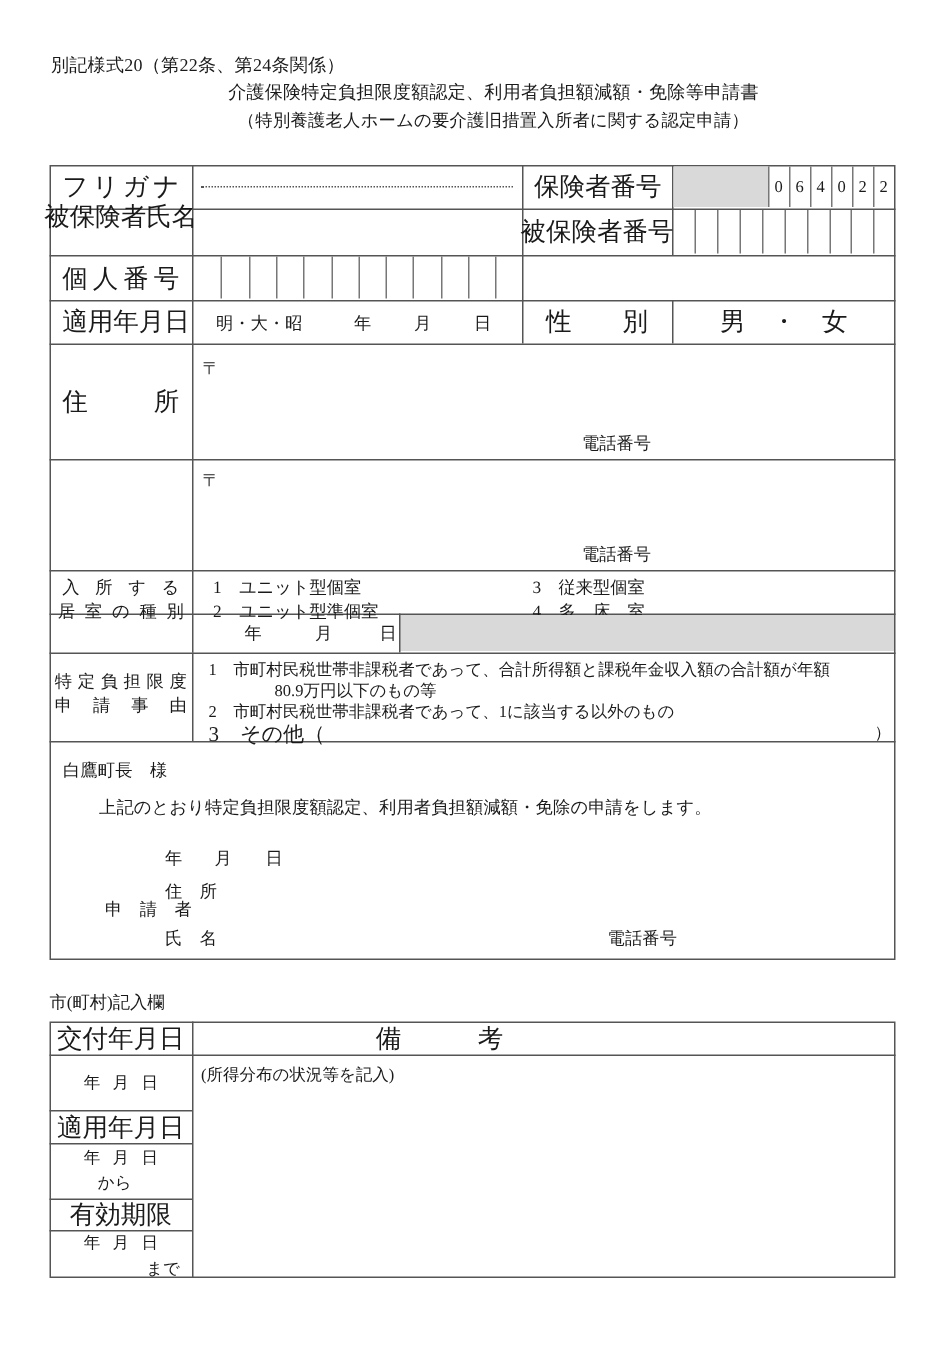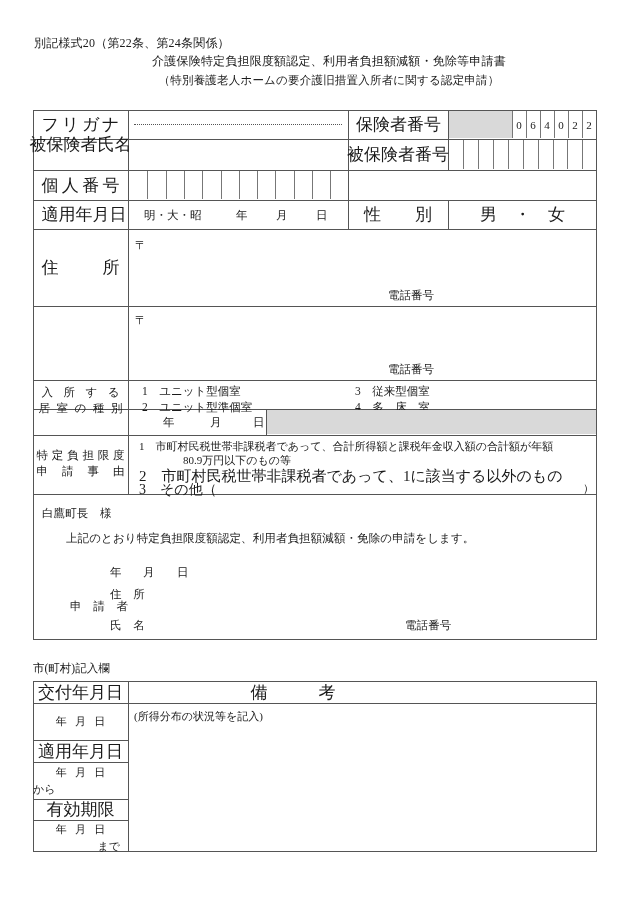--- a/index.html
+++ b/index.html
@@ -282,21 +282,21 @@
   <div style="position:absolute; left:33px; top:447px; width:95px; font-size:11.5px; line-height:16px; text-align:center;">
     <div>
       <span class="spread6">特定負担限度</span>
     </div>
     <div>
       <span class="spread6">申請事由</span>
     </div>
   </div>
   <div class="cell-text" style="left:139px; top:439px; font-size:11px;">1　市町村民税世帯非課税者であって、合計所得額と課税年金収入額の合計額が年額</div>
   <div class="cell-text" style="left:147px; top:453px; font-size:11px;margin-left:36px;">80.9万円以下のもの等</div>
-  <div class="cell-text" style="left:139px; top:467px; font-size:15px;">2　市町村民税世帯非課税者であって、1に該当する以外のもの</div>
+  <div class="cell-text" style="left:139px; top:467px; font-size:11px;">2　市町村民税世帯非課税者であって、1に該当する以外のもの</div>
   <div class="cell-text" style="left:139px; top:481px; font-size:14px;">3　その他（</div>
   <div class="cell-text" style="left:583px; top:481px; font-size:11px;">）</div>
   <div style="position:absolute; left:212px; top:479px; width:370px; height:15px;"></div>
 
   <div class="para" style="left:42px; top:506px;">白鷹町長　様</div>
   <div class="para" style="left:66px; top:531px;">上記のとおり特定負担限度額認定、利用者負担額減額・免除の申請をします。</div>
 
   <div class="para" style="left:110px; top:565px;">年</div>
   <div class="para" style="left:143px; top:565px;">月</div>
   <div class="para" style="left:177px; top:565px;">日</div>
@@ -342,21 +342,21 @@
 
   <div class="cell-label" style="left:33px; top:740px; width:95px; height:22px;">
     <span>適用年月日</span>
   </div>
   <div style="position:absolute; left:33px; top:762px; width:95px; height:37px; font-size:11px; line-height:17px;">
     <div style="text-align:center; padding-top:2px;">
       <span>年</span>&nbsp;&nbsp;
       <span>月</span>&nbsp;&nbsp;
       <span>日</span>
     </div>
-    <div style="text-align:left; padding-right:8px;">から</div>
+    <div style="text-align:center; padding-right:8px;">から</div>
   </div>
 
   <div class="cell-label" style="left:33px; top:799px; width:95px; height:21px;">
     <span>有効期限</span>
   </div>
   <div style="position:absolute; left:33px; top:820px; width:95px; height:32px; font-size:11px; line-height:17px;">
     <div style="text-align:center; padding-top:1px;">
       <span>年</span>&nbsp;&nbsp;
       <span>月</span>&nbsp;&nbsp;
       <span>日</span>

